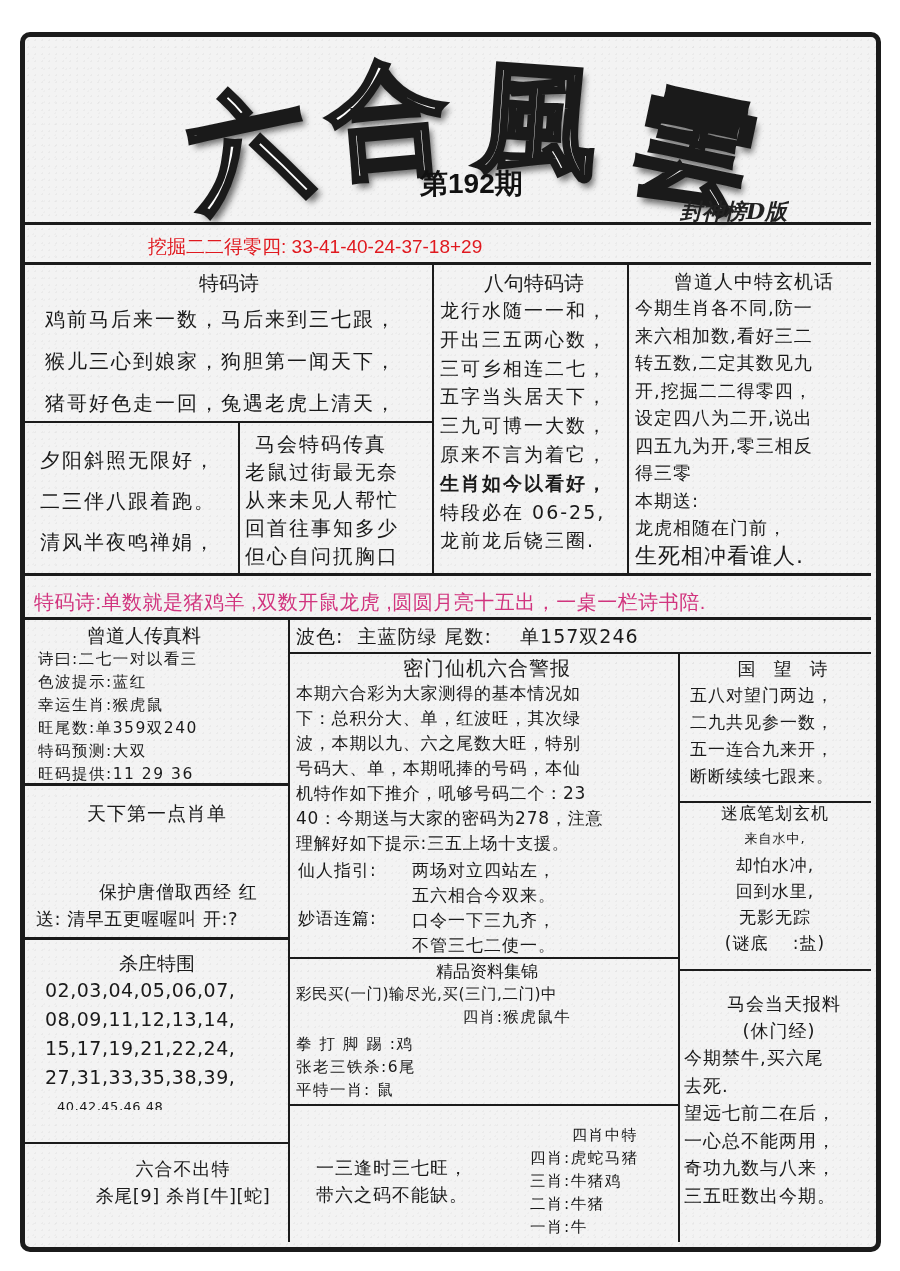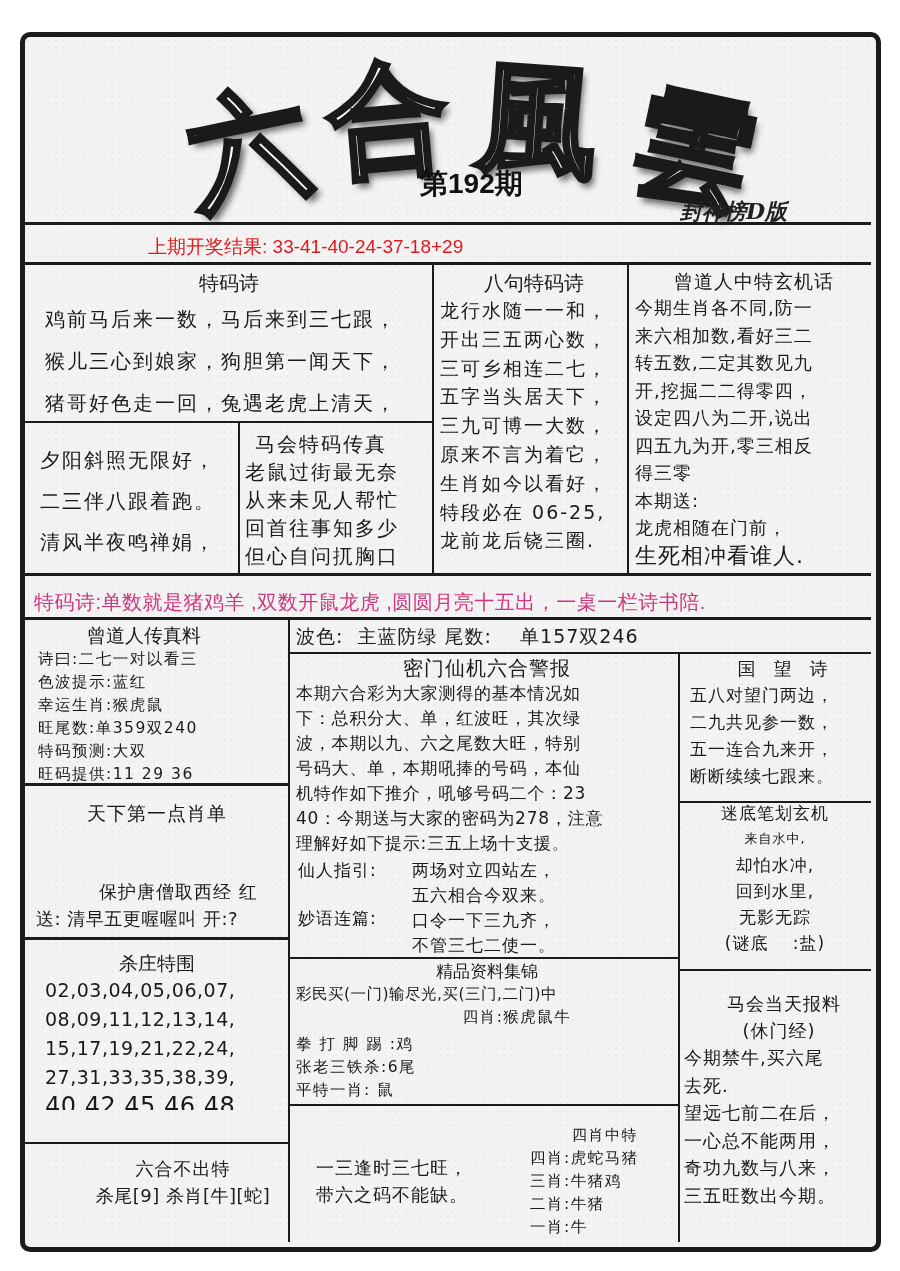--- a/index.html
+++ b/index.html
@@ -47,21 +47,21 @@
   <span class="logo-char" style="left:0px;top:30px;transform:rotate(-12deg);">六</span>
   <span class="logo-char" style="left:140px;top:0px;transform:rotate(-5deg);">合</span>
   <span class="logo-char" style="left:290px;top:2px;transform:rotate(4deg);">風</span>
   <span class="logo-char" style="left:445px;top:30px;transform:rotate(12deg);">雲</span>
 </div>
 <div class="issue">第192期</div>
 <div class="edition">封神榜D版</div>
 
 <div class="hline" style="left:25px;top:222px;width:846px;height:3px;"></div>
 <div class="result">
-  <span>上期开奖结果:</span>
+  <span>挖掘二二得零四:</span>
   <span style="">33-41-40-24-37-18+29</span>
 </div>
 <div class="hline" style="left:25px;top:262px;width:846px;height:3px;"></div>
 
 <div class="vline" style="left:432px;top:263px;width:2px;height:310px;"></div>
 <div class="vline" style="left:627px;top:263px;width:2px;height:310px;"></div>
 <div class="hline" style="left:25px;top:421px;width:408px;height:2px;"></div>
 <div class="vline" style="left:238px;top:421px;width:2px;height:152px;"></div>
 
 <div class="abs" style="left:25px;top:270px;width:408px;">
@@ -86,21 +86,21 @@
 </div>
 
 <div class="abs" style="left:440px;top:270px;width:188px;">
   <div class="title" style="font-size:20px;">八句特码诗</div>
   <div class="txt" style="font-size:19px;line-height:28.8px;">龙行水随一一和，</div>
   <div class="txt" style="font-size:19px;line-height:28.8px;">开出三五两心数，</div>
   <div class="txt" style="font-size:19px;line-height:28.8px;">三可乡相连二七，</div>
   <div class="txt" style="font-size:19px;line-height:28.8px;">五字当头居天下，</div>
   <div class="txt" style="font-size:19px;line-height:28.8px;">三九可博一大数，</div>
   <div class="txt" style="font-size:19px;line-height:28.8px;">原来不言为着它，</div>
-  <div class="txt" style="font-size:19px;line-height:28.8px;">生肖如今以看好，</div>
+  <div class="txt" style="font-size:19px;line-height:28.8px;font-weight:bold;">生肖如今以看好，</div>
   <div class="txt" style="font-size:19px;line-height:28.8px;">特段必在 06-25,</div>
   <div class="txt" style="font-size:19px;line-height:28.8px;">龙前龙后铙三圈.</div>
 </div>
 
 <div class="abs" style="left:635px;top:268px;width:238px;overflow:hidden;">
   <div class="title" style="font-size:19px;letter-spacing:1px;">曾道人中特玄机话</div>
   <div class="txt-sm" style="line-height:27.5px;font-size:18px;">今期生肖各不同,防一</div>
   <div class="txt-sm" style="line-height:27.5px;font-size:18px;">来六相加数,看好三二</div>
   <div class="txt-sm" style="line-height:27.5px;font-size:18px;">转五数,二定其数见九</div>
   <div class="txt-sm" style="line-height:27.5px;font-size:18px;">开,挖掘二二得零四，</div>
@@ -180,21 +180,21 @@
   <div class="txt-sm" style="position:absolute;left:74px;top:78px;font-size:18px;">保护唐僧取西经 红</div>
   <div class="txt-sm" style="position:absolute;left:11px;top:105px;font-size:18px;letter-spacing:0.5px;">送: 清早五更喔喔叫 开:?</div>
 </div>
 
 <div class="abs" style="left:25px;top:950px;width:264px;">
   <div class="title" style="font-size:19px;">杀庄特围</div>
   <div class="txt-sm" style="padding-left:20px;font-size:19px;line-height:29px;letter-spacing:0.5px;">02,03,04,05,06,07,</div>
   <div class="txt-sm" style="padding-left:20px;font-size:19px;line-height:29px;letter-spacing:0.5px;">08,09,11,12,13,14,</div>
   <div class="txt-sm" style="padding-left:20px;font-size:19px;line-height:29px;letter-spacing:0.5px;">15,17,19,21,22,24,</div>
   <div class="txt-sm" style="padding-left:20px;font-size:19px;line-height:29px;letter-spacing:0.5px;">27,31,33,35,38,39,</div>
-  <div class="txt-sm" style="padding-left:20px;font-size:24px;line-height:29px;letter-spacing:0.5px;height:18px;overflow:hidden;">40,42,45,46 48</div>
+  <div class="txt-sm" style="padding-left:20px;font-size:13px;line-height:29px;letter-spacing:0.5px;height:18px;overflow:hidden;margin-left:12px;">40,42,45,46 48</div>
 </div>
 
 <div class="abs" style="left:296px;top:959px;width:382px;">
   <div class="title" style="font-size:17px;line-height:24px;">精品资料集锦</div>
   <div class="txt-xs" style="font-size:15.5px;letter-spacing:0.5px;">彩民买(一门)输尽光,买(三门,二门)中</div>
   <div class="txt-xs center" style="padding-left:60px;">四肖:猴虎鼠牛</div>
   <div class="txt-xs" style="margin-top:4px;">拳 打 脚 踢 :鸡</div>
   <div class="txt-xs">张老三铁杀:6尾</div>
   <div class="txt-xs">平特一肖: 鼠</div>
 </div>

